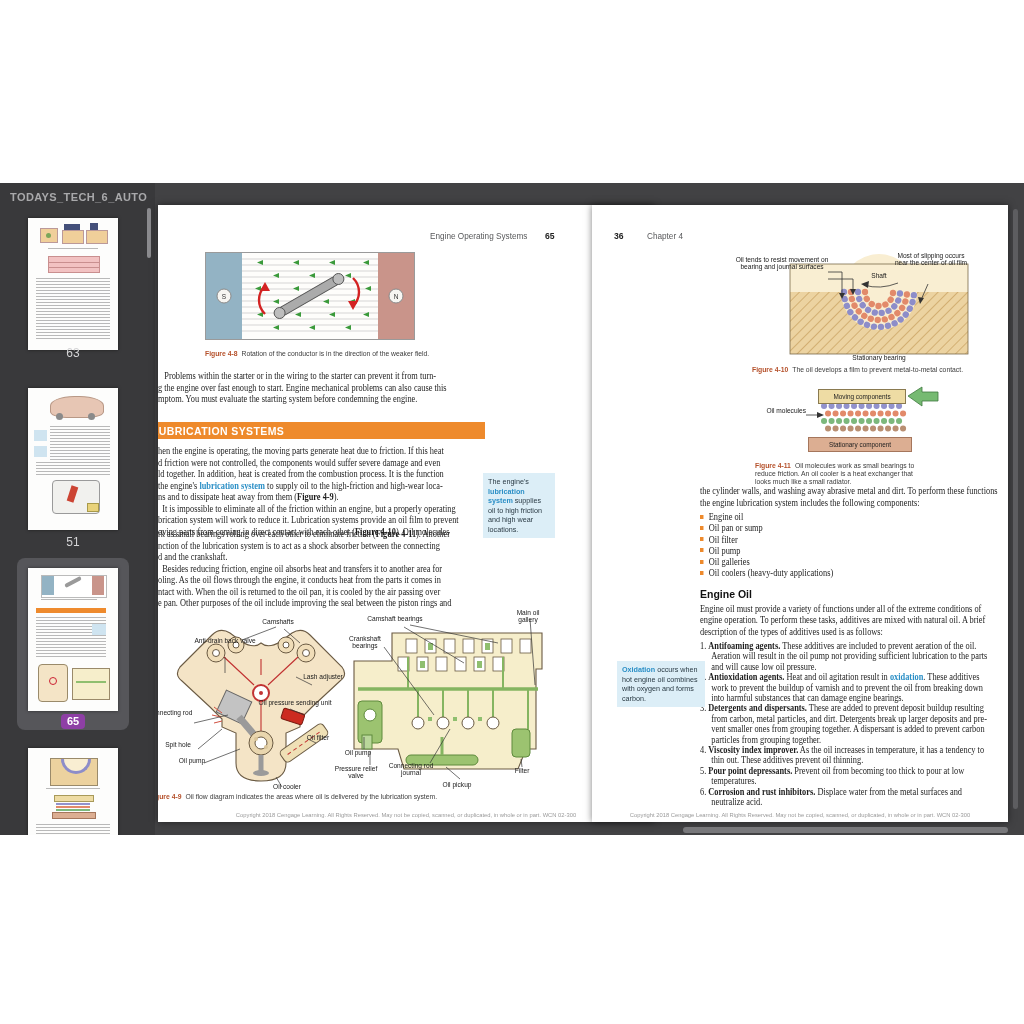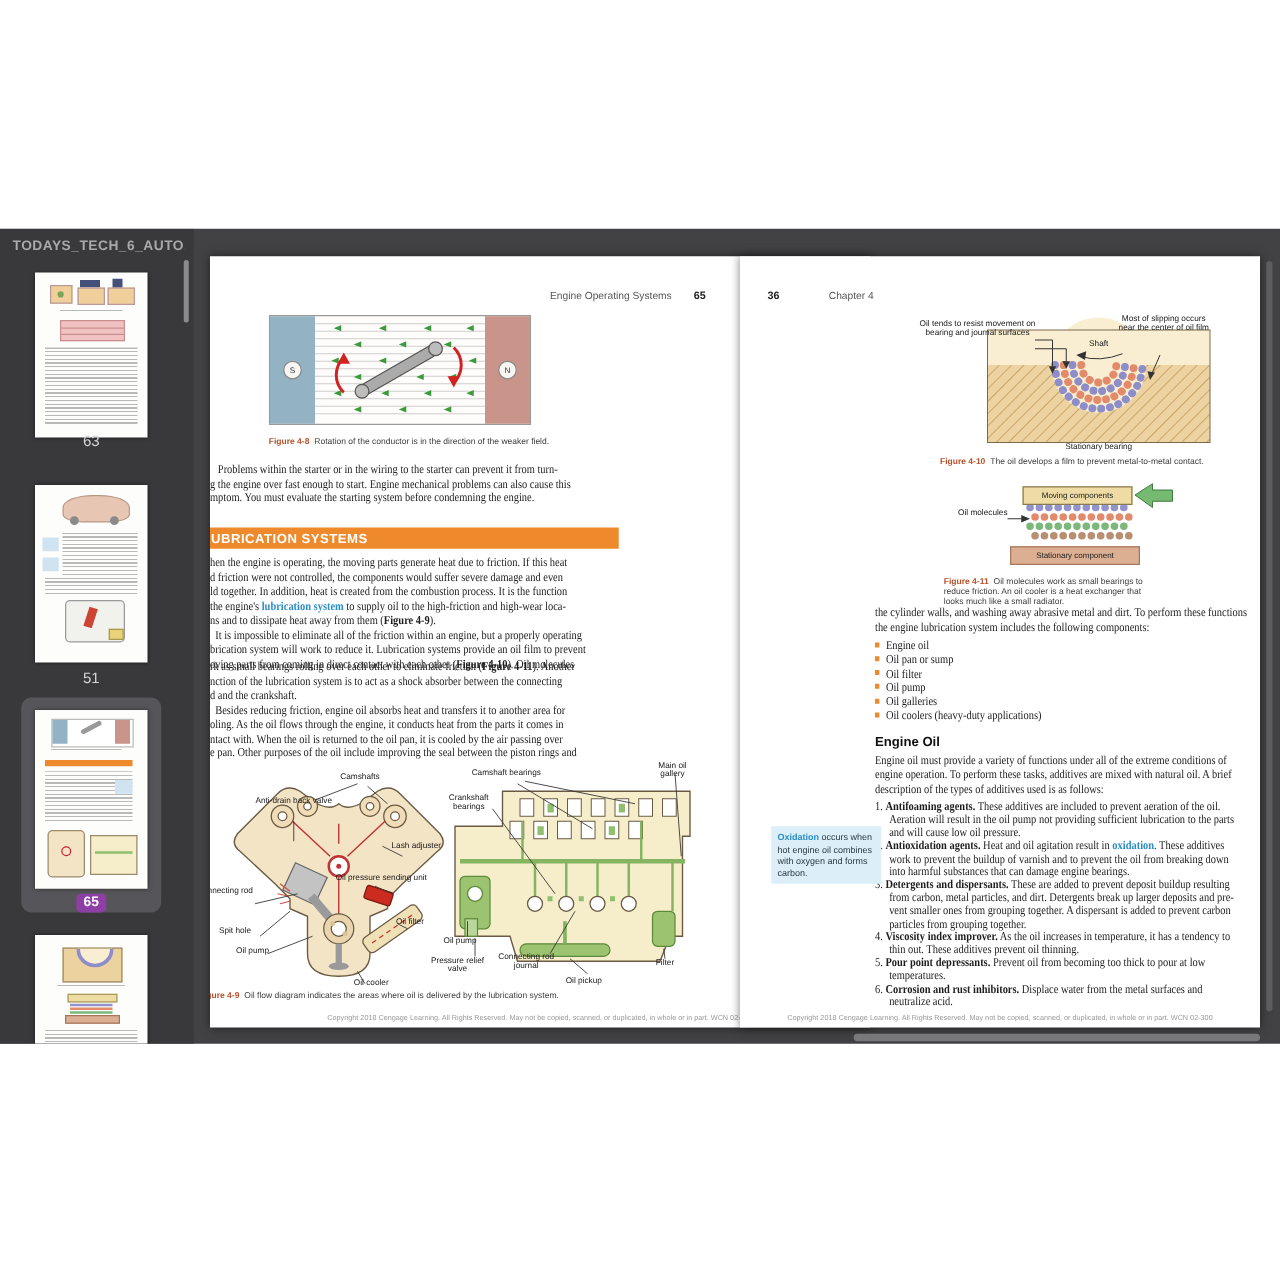--- a/index.html
+++ b/index.html
@@ -13,21 +13,21 @@
   .thumb{position:absolute;left:28px;width:90px;background:#fdfdfc;box-shadow:0 0 3px rgba(0,0,0,.5);}
   .thumb *{position:absolute;}
   .tnum{position:absolute;left:0;width:146px;text-align:center;font-size:12px;color:#d4d4d6;}
   .sel-ring{position:absolute;left:17px;top:375px;width:112px;height:172px;background:#56565a;border-radius:8px;}
   .badge{display:inline-block;background:var(--badge,#8e3fa5);color:#fff;font-weight:bold;
          border-radius:4px;padding:1px 6px 2px;font-size:11px;}
   .sb-scroll{position:absolute;left:147px;top:25px;width:4px;height:50px;background:#8b8b8e;border-radius:2px;}
   .grain{background:repeating-linear-gradient(#b9b9b9 0 1px,transparent 1px 3px);}
   
   .page{position:absolute;top:22px;height:617px;background:#fff;overflow:hidden;box-shadow:0 0 7px rgba(0,0,0,.5);}
-  .page-left{left:168px;width:496px;padding-left:32px;}
+  .page-left{left:158px;width:496px;}
   .page-right{left:592px;width:416px;}
   .hdr{position:absolute;font-size:8.2px;color:#58595b;white-space:nowrap;}
   .hdr b{color:#222;font-size:8.6px;}
   .bodycol{position:absolute;font:9.6px/11.5px "Liberation Serif",serif;color:#1d1d1d;
            transform:scaleX(.87);transform-origin:0 0;white-space:pre;}
   .tl{white-space:pre;}
   .b{font-weight:bold;}
   .bl{font-weight:bold;color:var(--link,#2b8fc6);}
   .orange-bar{position:absolute;left:0;top:217px;width:327px;height:17px;background:var(--accent,#ee8a2c);}
   .orange-bar span{display:block;margin-left:-6px;padding-top:3px;color:#fff;font-weight:bold;
@@ -197,20 +197,21 @@
 
     <div class="bodycol" style="left:0;top:165px;"><div class="tl">   Problems within the starter or in the wiring to the starter can prevent it from turn-</div><div class="tl">g the engine over fast enough to start. Engine mechanical problems can also cause this</div><div class="tl">mptom. You must evaluate the starting system before condemning the engine.</div></div>
 
     <div class="orange-bar">
           <span>LUBRICATION SYSTEMS</span>
         </div>
 
     <div class="bodycol" style="left:0;top:240px;"><div class="tl">hen the engine is operating, the moving parts generate heat due to friction. If this heat</div><div class="tl">d friction were not controlled, the components would suffer severe damage and even</div><div class="tl">ld together. In addition, heat is created from the combustion process. It is the function</div><div class="tl"><span>the engine's </span><span class="bl">lubrication system</span><span> to supply oil to the high-friction and high-wear loca-</span></div><div class="tl"><span>ns and to dissipate heat away from them (</span><span class="b">Figure 4-9</span><span>).</span></div><div class="tl">  It is impossible to eliminate all of the friction within an engine, but a properly operating</div><div class="tl">brication system will work to reduce it. Lubrication systems provide an oil film to prevent</div><div class="tl"><span>oving parts from coming in direct contact with each other (</span><span class="b">Figure 4-10</span><span>). Oil molecules</span></div></div>
     <div class="bodycol" style="left:0;top:323px;"><div class="tl"><span>rk as small bearings rolling over each other to eliminate friction (</span><span class="b">Figure 4-11</span><span>). Another</span></div><div class="tl">nction of the lubrication system is to act as a shock absorber between the connecting</div><div class="tl">d and the crankshaft.</div><div class="tl">  Besides reducing friction, engine oil absorbs heat and transfers it to another area for</div><div class="tl">oling. As the oil flows through the engine, it conducts heat from the parts it comes in</div><div class="tl">ntact with. When the oil is returned to the oil pan, it is cooled by the air passing over</div><div class="tl">e pan. Other purposes of the oil include improving the seal between the piston rings and</div></div>
 
+    <div class="note" style="left:325px;top:268px;width:62px;"><span>The engine's </span><span class="bl">lubrication system</span><span> supplies oil to high friction and high wear locations.</span></div>
 
     <div class="figbox" style="left:0;top:404px;width:420px;height:182px;">
       <svg width="185" height="172" viewBox="0 0 185 172" style="position:absolute;left:6px;top:6px;">
         <path d="M16,52 L48,20 Q56,12 66,18 L78,27 Q90,34 97,28 Q104,34 116,27 L128,18 Q138,12 146,20 L178,52 Q184,60 176,66 L148,92 L136,104 L136,112 L122,118 L122,148 Q122,166 97,166 Q72,166 72,148 L72,118 L58,112 L58,104 L46,92 L18,66 Q10,60 16,52 Z" fill="#f4e4c6" stroke="#6a5a43" stroke-width="1.1"></path>
         <circle cx="52" cy="38" r="9" fill="#f0ddb8" stroke="#6a5a43"></circle>
             <circle cx="52" cy="38" r="3.5" fill="#fff" stroke="#6a5a43"></circle>
         <circle cx="72" cy="30" r="8" fill="#f0ddb8" stroke="#6a5a43"></circle>
             <circle cx="72" cy="30" r="3" fill="#fff" stroke="#6a5a43"></circle>
         <circle cx="122" cy="30" r="8" fill="#f0ddb8" stroke="#6a5a43"></circle>
             <circle cx="122" cy="30" r="3" fill="#fff" stroke="#6a5a43"></circle>
@@ -342,21 +343,21 @@
 
     <div class="cap" style="left:-9px;top:588px;">
       <span class="lab">Figure 4-9</span><span>Oil flow diagram indicates the areas where oil is delivered by the lubrication system.</span>
     </div>
 
     <div class="copyr">Copyright 2018 Cengage Learning. All Rights Reserved. May not be copied, scanned, or duplicated, in whole or in part.  WCN 02-300</div>
   </div>
 
   <div class="page page-right">
     <div class="hdr" style="left:22px;top:26px;"><b>36</b></div>
-    <div class="hdr" style="left:55px;top:27px;margin-left:16px;"><span>Chapter 4</span></div>
+    <div class="hdr" style="left:55px;top:27px;"><span>Chapter 4</span></div>
 
     <div class="figbox" style="left:140px;top:45px;width:245px;height:115px;">
       <svg width="245" height="115" viewBox="0 0 245 115" style="position:absolute;left:0;top:0;">
         <defs>
           <pattern id="hch" width="7" height="7" patternTransform="rotate(45)" patternUnits="userSpaceOnUse">
             <line x1="0" y1="0" x2="0" y2="7" stroke="#c49a58" stroke-width="1.6"></line>
           </pattern>
         </defs>
         <rect x="58" y="42" width="178" height="62" fill="#ecd3a1"></rect>
         <rect x="58" y="42" width="178" height="62" fill="url(#hch)" opacity="0.8"></rect>

